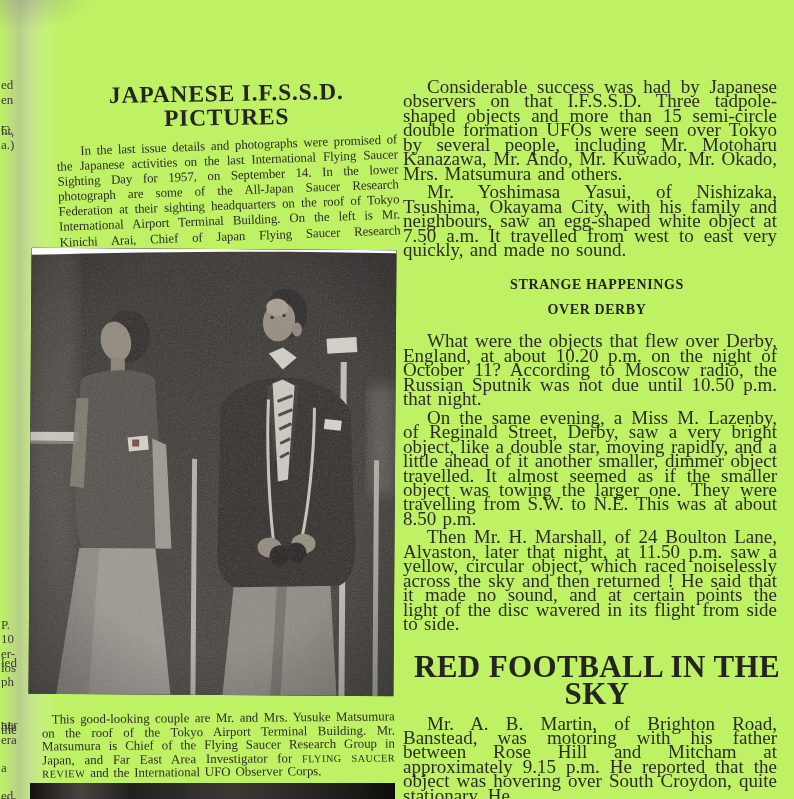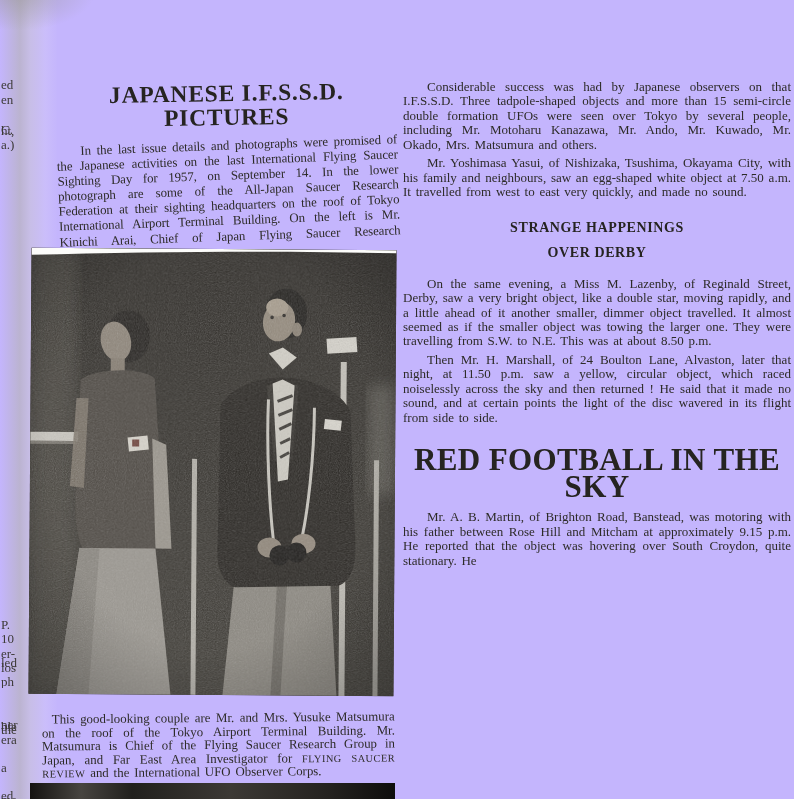--- a/index.html
+++ b/index.html
@@ -1,18 +1,18 @@
 <!DOCTYPE html>
 <html><head>
 <meta charset="utf-8">
 <style>
   html,body{margin:0;padding:0;background:#e8e8e6;}
   .page{
     position:relative; width:794px; height:799px; overflow:hidden;
-    background:#c4b5fd; color:#2d2b28;
+    background:#bef264; color:#2d2b28;
     font-family:"Liberation Serif","DejaVu Serif",serif;
   }
   
   .gutter{
     position:absolute; left:0; top:0; width:58px; height:799px;
     background:linear-gradient(90deg, rgba(250,250,248,0) 0%, rgba(180,178,172,.55) 34%,
       rgba(205,203,198,.40) 52%, rgba(240,239,236,.15) 78%, rgba(255,255,255,0) 100%);
     pointer-events:none;
   }
   .gutter-top{
@@ -47,21 +47,21 @@
     word-spacing:1.6px; transform:rotate(-.5deg);
   }
   .caption .sc{ font-size:.8em; letter-spacing:.5px; }
   .photo2{
     position:absolute; left:30px; top:783px; width:365px; height:16px;
     background:linear-gradient(90deg,#151311 0%,#474440 14%,#21201d 28%,#3c3935 55%,#24221f 82%,#0e0d0c 100%);
   }
   
   .rc{ position:absolute; left:403px; top:80px; width:388px; }
   .rc p{
-    margin:0 0 4px 0; font-size:13px; line-height:14.45px;
+    margin:0 14px 4px 0; font-size:19px; line-height:14.45px;
     text-align:justify; text-indent:24px; word-spacing:1.5px;
   }
   .rc h2{
     margin:15px 0 12px 0; text-align:center; font-weight:bold; color:#262421;
     font-size:14px; line-height:25px; letter-spacing:.6px;
   }
   .rc h2.big{ margin:21px 0 10px 0; font-size:31px; line-height:27px; letter-spacing:.4px; }
 </style>
 </head>
 <body>
@@ -190,19 +190,20 @@
 
   <div class="photo2"></div>
 
   <div class="rc">
     <p>Considerable success was had by Japanese observers on that I.F.S.S.D. Three tadpole-shaped objects and more than 15 semi-circle double formation UFOs were seen over Tokyo by several people, including Mr. Motoharu Kanazawa, Mr. Ando, Mr. Kuwado, Mr. Okado, Mrs. Matsumura and others.</p>
     <p>Mr. Yoshimasa Yasui, of Nishizaka, Tsushima, Okayama City, with his family and neighbours, saw an egg-shaped white object at 7.50 a.m. It travelled from west to east very quickly, and made no sound.</p>
     <h2>
       <span>STRANGE HAPPENINGS</span><br>
       <span>OVER DERBY</span>
     </h2>
+    <p>What were the objects that flew over Derby, England, at about 10.20 p.m. on the night of October 11? According to Moscow radio, the Russian Sputnik was not due until 10.50 p.m. that night.</p>
     <p>On the same evening, a Miss M. Lazenby, of Reginald Street, Derby, saw a very bright object, like a double star, moving rapidly, and a little ahead of it another smaller, dimmer object travelled. It almost seemed as if the smaller object was towing the larger one. They were travelling from S.W. to N.E. This was at about 8.50 p.m.</p>
     <p>Then Mr. H. Marshall, of 24 Boulton Lane, Alvaston, later that night, at 11.50 p.m. saw a yellow, circular object, which raced noiselessly across the sky and then returned ! He said that it made no sound, and at certain points the light of the disc wavered in its flight from side to side.</p>
     <h2 class="big">RED FOOTBALL IN THE SKY</h2>
     <p>Mr. A. B. Martin, of Brighton Road, Banstead, was motoring with his father between Rose Hill and Mitcham at approximately 9.15 p.m. He reported that the object was hovering over South Croydon, quite stationary. He</p>
   </div>
 
 </div>
 
 </body></html>

